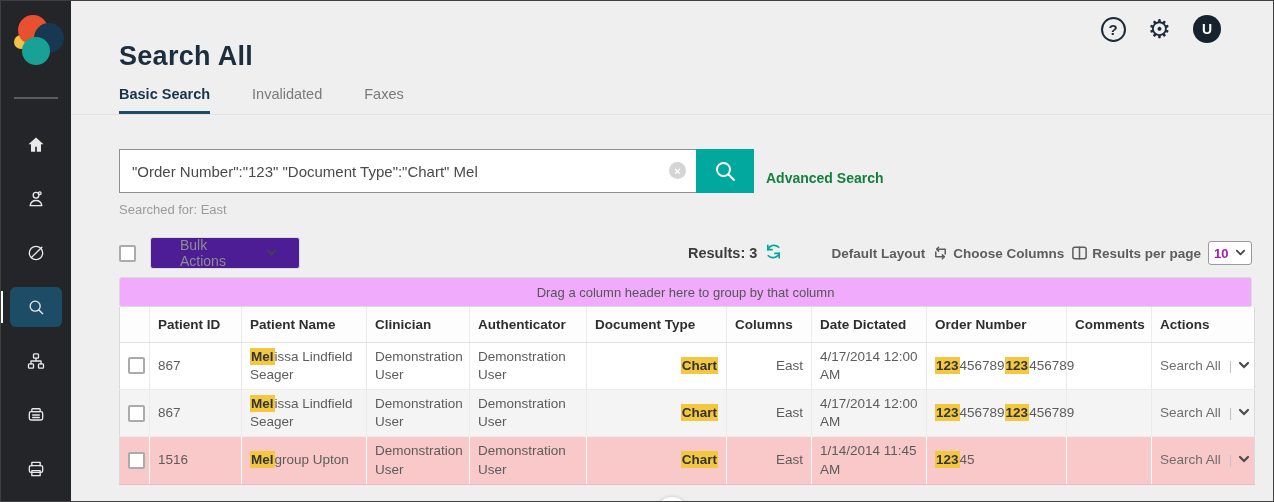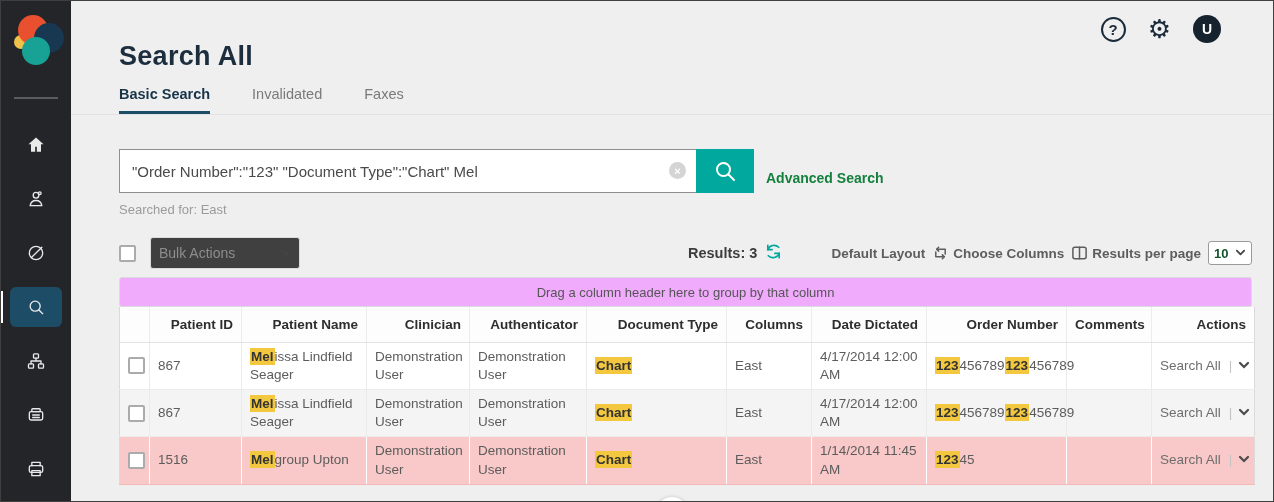--- a/index.html
+++ b/index.html
@@ -54,47 +54,47 @@
                 display:flex; align-items:center; justify-content:center; cursor:pointer; }
   .search-btn { width:58px; height:44px; background:#00a89d; border:none; cursor:pointer;
                 display:flex; align-items:center; justify-content:center; }
   .search-btn svg { width:24px; height:24px; stroke:#fff; fill:none; stroke-width:2; stroke-linecap:round; }
   .advanced-link { margin-left:12px; color:#15803d; font-weight:700; font-size:14px; cursor:pointer;margin-top:14px; }
   .searched-for { margin-top:9px; font-size:13px; color:#9b9b9b; }
 
   
   .toolbar { position:relative; display:flex; align-items:center; margin-top:20px; height:32px; }
   .checkbox { width:17px; height:17px; border:2px solid #ababab; border-radius:2px; background:#fff; cursor:pointer; flex:0 0 auto; }
-  .bulk-select { margin-left:14px; width:150px; height:32px; background:#404040; border:1px solid #dcdcdd;
+  .bulk-select { margin-left:14px; width:150px; height:32px; background:#4c1d95; border:1px solid #dcdcdd;
                  border-radius:3px; display:flex; align-items:center; justify-content:space-between;
-                 padding:0 8px; color:#8d8d8d; font-size:14px; cursor:pointer;gap:40px; }
+                 padding:0 29px; color:#8d8d8d; font-size:14px; cursor:pointer;gap:40px; }
   .results-group { position:absolute; left:545px; display:flex; align-items:center; gap:8px; }
   .results-label { font-size:14.5px; font-weight:700; color:#3c3c3c;margin-left:24px; }
   .refresh-icon svg { width:17px; height:17px; stroke:#00a89d; fill:none; stroke-width:1.8; stroke-linecap:round; cursor:pointer; }
   .right-tools { margin-left:auto; display:flex; align-items:center; gap:4px; }
   .tool { display:flex; align-items:center; gap:7px; font-size:13.5px; font-weight:700; color:#5d5d5d; cursor:pointer; }
   .tool svg { width:17px; height:16px; stroke:#5d5d5d; fill:none; stroke-width:1.6; stroke-linecap:round; stroke-linejoin:round; }
   .pp-select { width:44px; height:24px; background:#fff; border:1px solid #9a9a9a; border-radius:3px;
                display:flex; align-items:center; justify-content:space-between; padding:0 5px;
-               font-size:13px; color:#14532d; cursor:pointer; }
+               font-size:13px; color:#a21caf; cursor:pointer; }
   .chev svg { width:11px; height:11px; stroke:#444; fill:none; stroke-width:2; stroke-linecap:round; }
 
   
   .group-bar { margin-top:8px; height:30px; background:#f0abfc; border:1px solid #dadadb; border-radius:3px;
                display:flex; align-items:center; justify-content:center; font-size:13px; color:#565656; }
   table { width:1135px; border-collapse:collapse; table-layout:fixed; background:#fff;
           border:1px solid #dadadb; border-top:none; font-size:13.5px; }
-  th { height:35px; text-align:right; padding:0 8px; font-size:13.5px; color:#2e2e2e;
+  th { height:35px; text-align:left; padding:0 8px; font-size:13.5px; color:#2e2e2e;
        background:#fdfdfd; border-right:1px solid #ececec; border-bottom:1px solid #e3e3e3; cursor:pointer; }
   td { padding:5px 8px; color:#5c5c5c; border-right:1px solid #eaeaea; border-bottom:1px solid #ececec;
        line-height:1.35; vertical-align:middle; height:38px; }
   th:last-child, td:last-child { border-right:none; }
   tr.row-alt td { background:#f4f4f5; }
   tr.row-pink td { background:#f9c9c9; border-right-color:#fff; border-bottom-color:#f2b9b9; }
-  .cell-center { text-align:left; }
+  .cell-center { text-align:right; }
   .hl { background:#f3c83e; color:#333; font-weight:700; padding:1px 1px; }
   .actions-cell { white-space:nowrap; text-align:right; color:#6e6e6e; }
   .actions-cell .sep { color:#c4c4c4; margin:0 6px 0 8px; }
   .actions-cell svg { width:12px; height:12px; stroke:#4a4a4a; fill:none; stroke-width:2.2; stroke-linecap:round; vertical-align:-1px; cursor:pointer; }
   .row-check { text-align:center; }
 
   
   .footer { position:relative; margin-top:12px; height:36px; }
   .page-circle { position:absolute; left:537px; top:0; width:32px; height:32px; background:#fff; border-radius:50%;
                  box-shadow:0 1px 4px rgba(0,0,0,.3); display:flex; align-items:center; justify-content:center;

